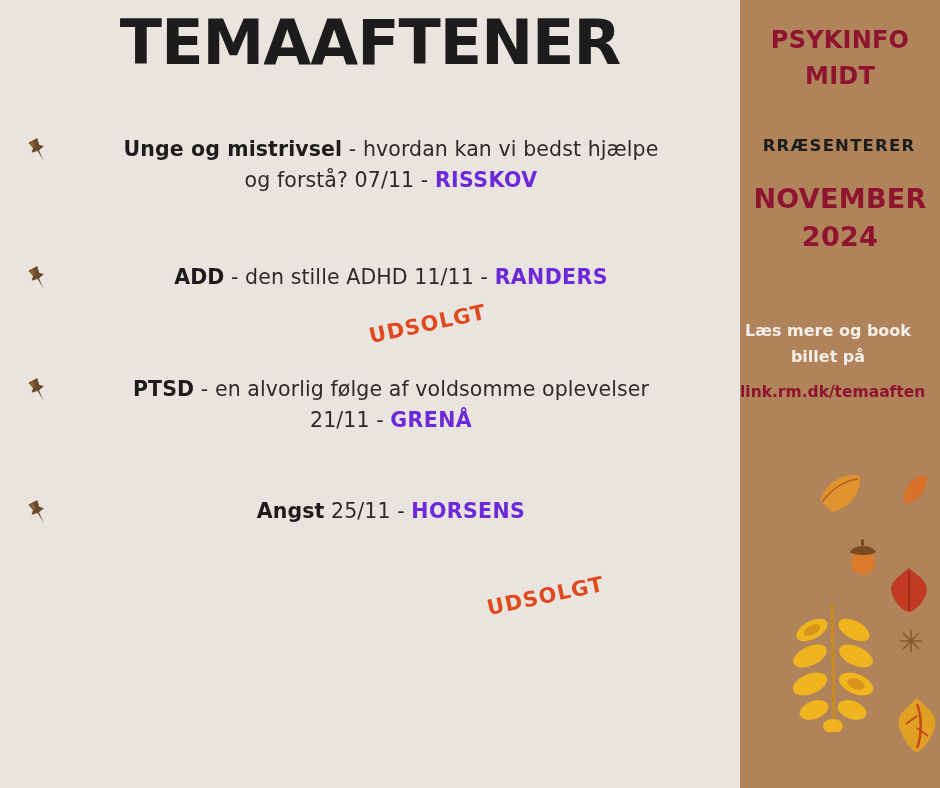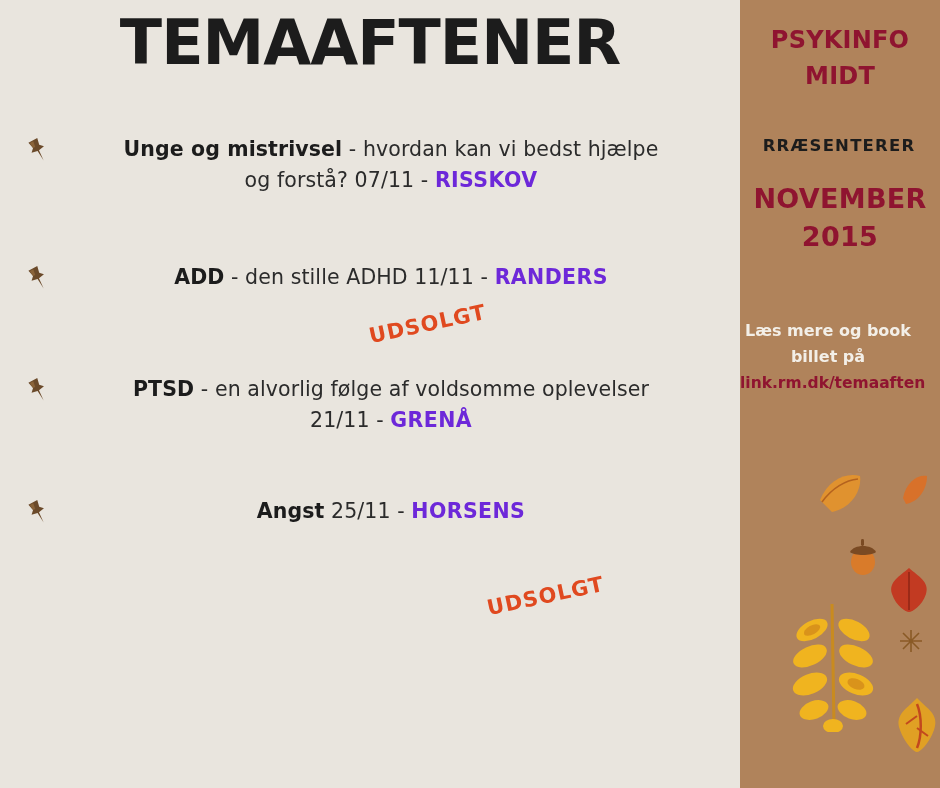--- a/index.html
+++ b/index.html
@@ -140,21 +140,21 @@
     font-size: 16px;
     line-height: 26px;
     color: #f3efe8;
     font-weight: 600;
   }
   .booklink {
     display: block;
     color: #8f1430;
     font-weight: 700;
     font-size: 15.5px;
-    margin-top: 0;
+    margin-top: 9px;
   }
   .leaf {
     position: absolute;
     pointer-events: none;
   }
 </style>
 </head>
 <body>
 
 <div class="poster">
@@ -237,21 +237,21 @@
 
     <div class="brand">
       <div>PSYKINFO</div>
       <div>MIDT</div>
     </div>
 
     <div class="presents">RRÆSENTERER</div>
 
     <div class="month">
       <div>NOVEMBER</div>
-      <div>2015</div>
+      <div>2024</div>
     </div>
 
     <div class="booknote">
       <div>Læs mere og book</div>
       <div>billet på</div>
       <span class="booklink">link.rm.dk/temaaften</span>
     </div>
 
     <span class="leaf" style="left:76px; top:470px;">
       <svg width="52" height="46" viewBox="0 0 52 46">

